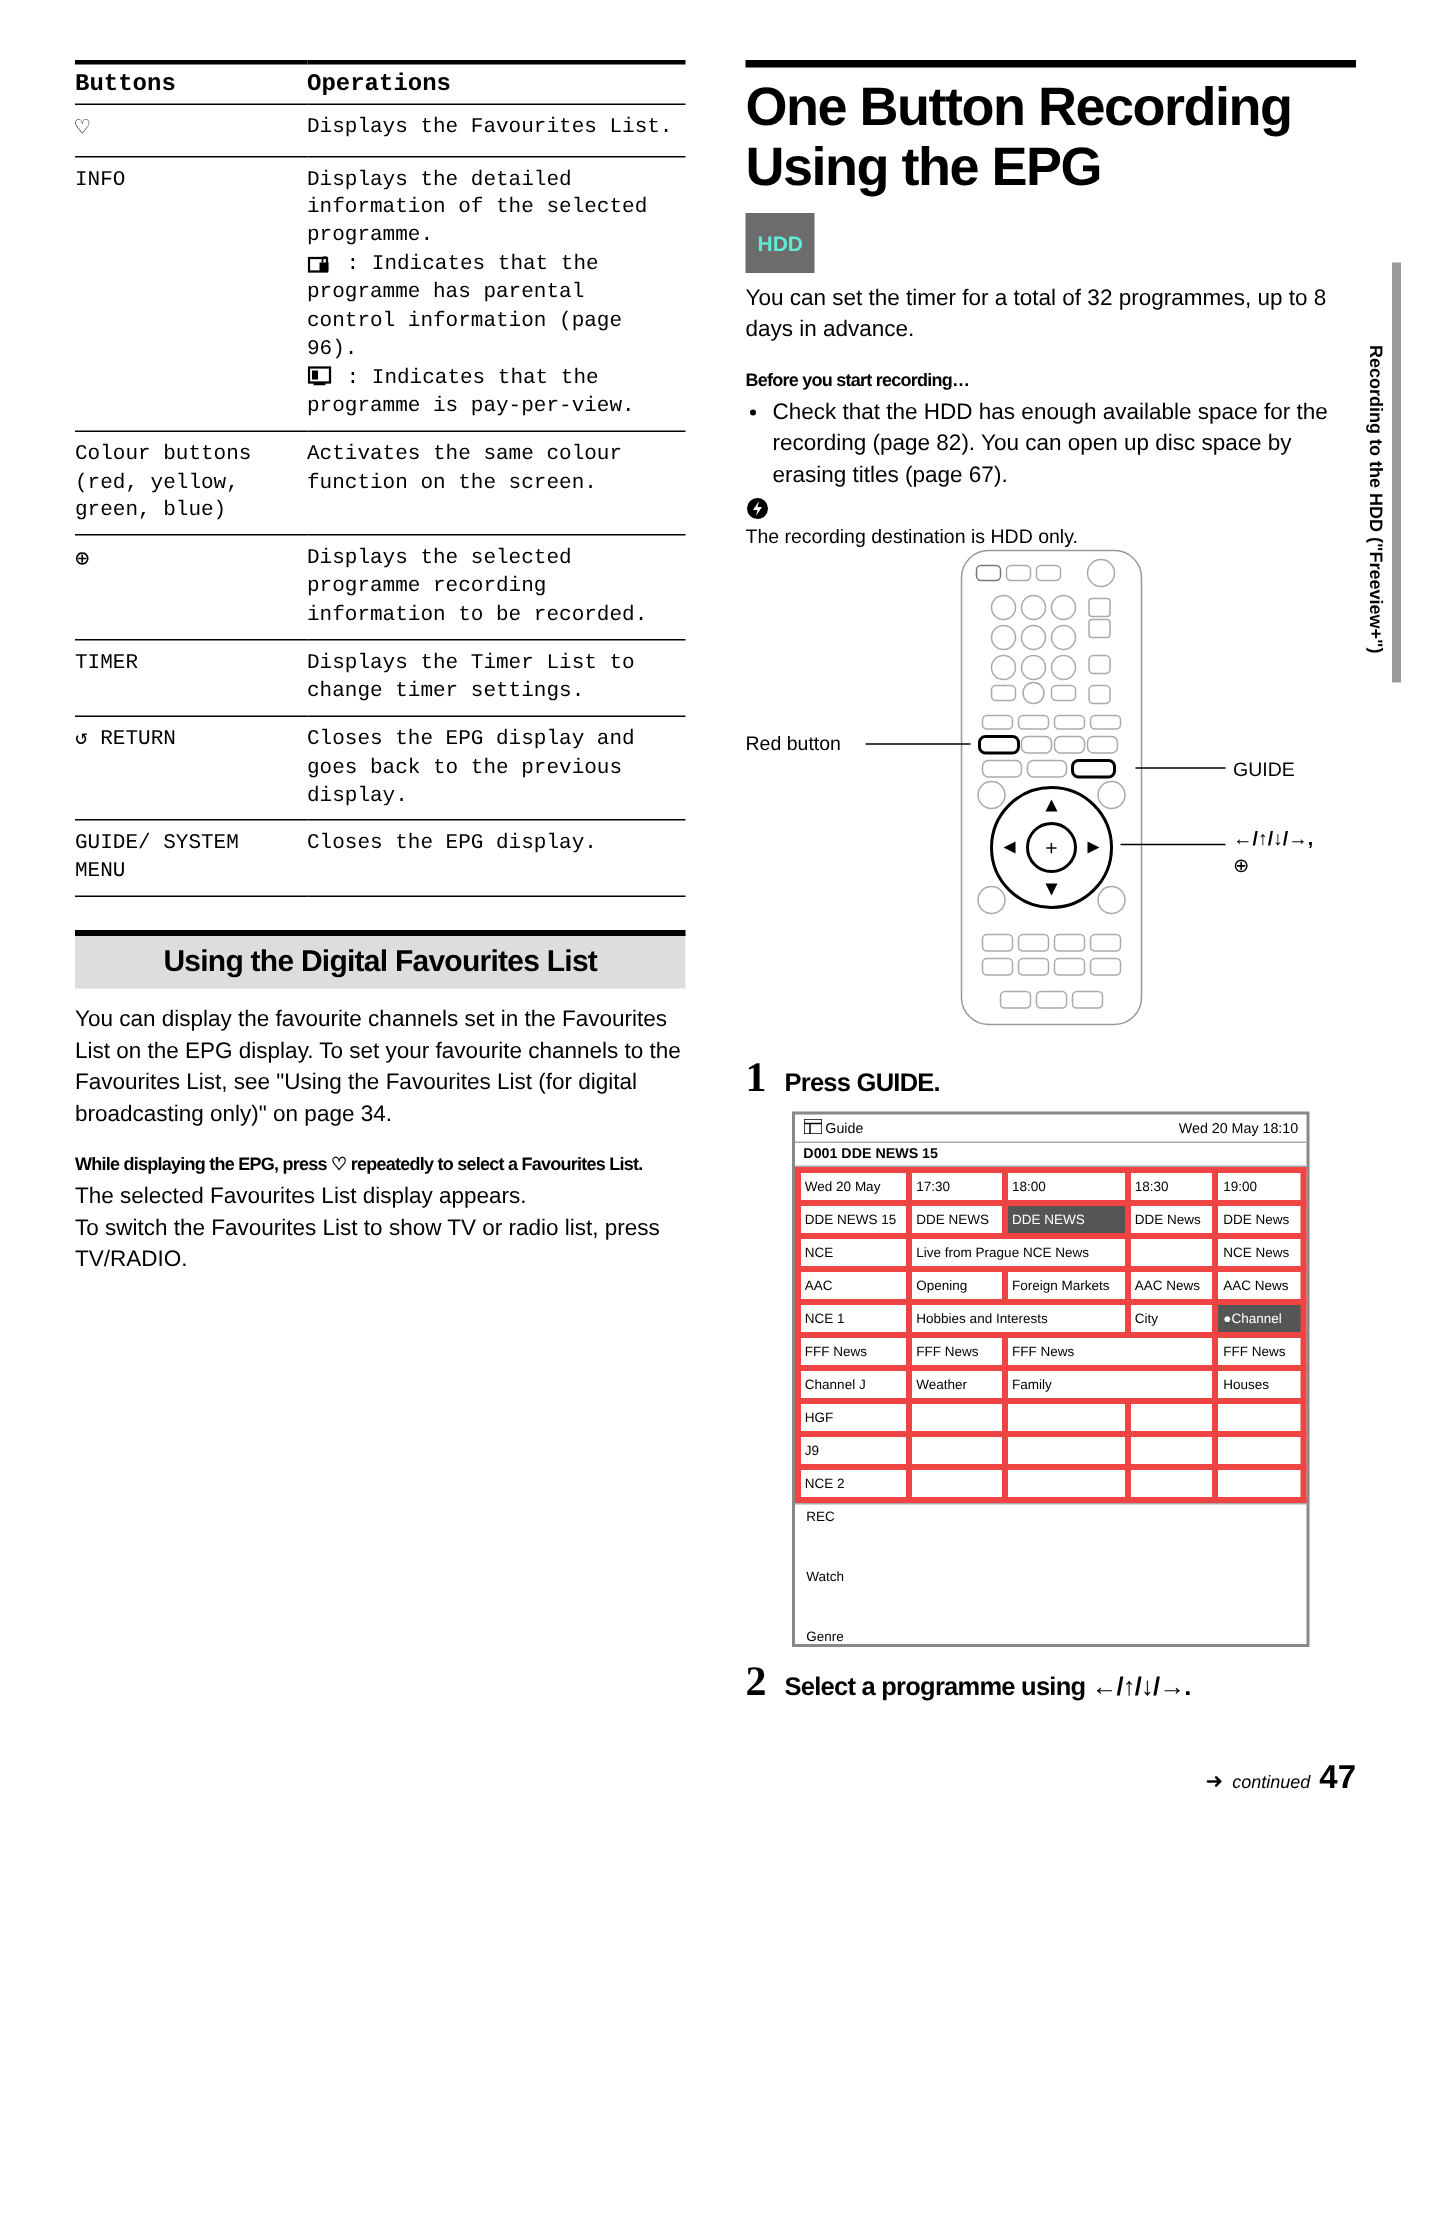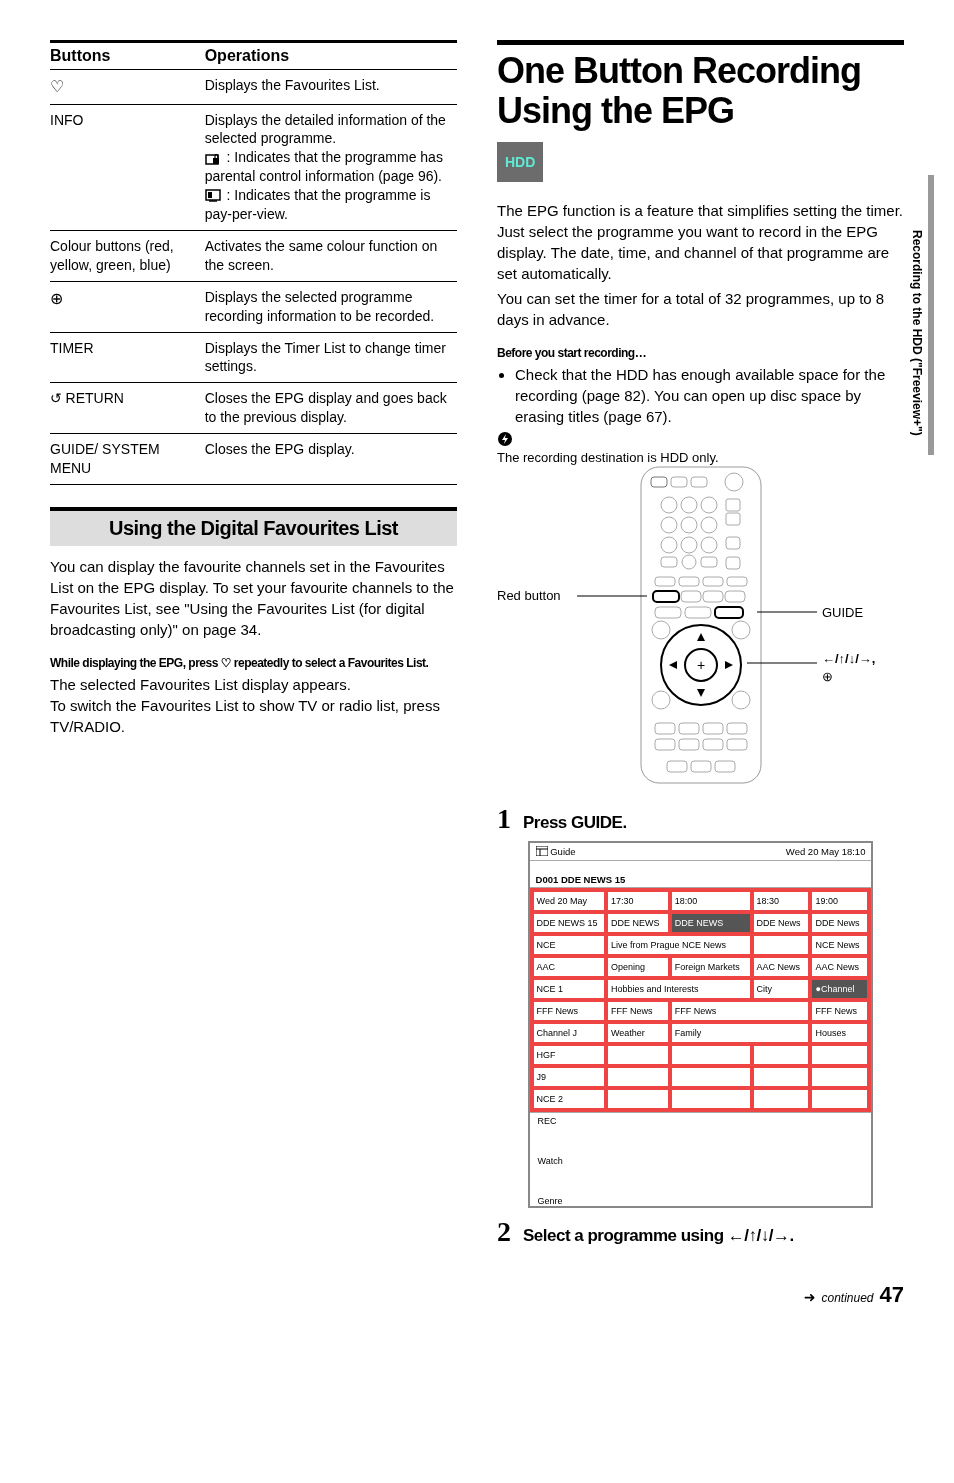--- a/index.html
+++ b/index.html
@@ -17,20 +17,21 @@
     gap: 40px;
   }
   .col {
     flex: 1;
     width: 0;
   }
   .tbl {
     width: 100%;
     border-collapse: collapse;
     font-size: 14px;
+    font-family: Liberation Mono, monospace;
   }
   .tbl th {
     text-align: left;
     border-top: 3px solid #000;
     border-bottom: 1.5px solid #000;
     padding: 4px 0;
     font-weight: bold;
     font-size: 16px;
   }
   .tbl td {
@@ -138,21 +139,20 @@
     display: flex;
     justify-content: space-between;
     padding: 3px 6px;
     align-items: center;
     border-bottom: 1px solid #aaa;
   }
   .epg-title-row {
     padding: 2px 6px;
     font-weight: bold;
     border-bottom: 1px solid #aaa;
-    margin-top: 11px;
   }
   .epg-grid td {
     border: 4px solid #ef4444;
     padding: 2px 3px;
     font-size: 9px;
     height: 14px;
   }
   .epg-grid {
     width: 100%;
     border-collapse: collapse;
@@ -287,21 +287,20 @@
       <span>The selected Favourites List display appears.</span><br>
       <span>To switch the Favourites List to show TV or radio list, press TV/RADIO.</span>
     </p>
   </div>
 
   <div class="col">
     <h1 class="h1-title">One Button Recording Using the EPG</h1>
 
     <span class="badge">HDD</span>
 
-    <p>The EPG function is a feature that simplifies setting the timer. Just select the programme you want to record in the EPG display. The date, time, and channel of that programme are set automatically.</p>
     <p style="margin-top:-4px">You can set the timer for a total of 32 programmes, up to 8 days in advance.</p>
 
     <div class="subhead">Before you start recording…</div>
     <ul class="bullet">
       <li>Check that the HDD has enough available space for the recording (page 82). You can open up disc space by erasing titles (page 67).</li>
     </ul>
 
     <div class="bolt">
       <svg width="16" height="16" viewBox="0 0 16 16">
           <circle cx="8" cy="8" r="7" fill="#000"></circle>

